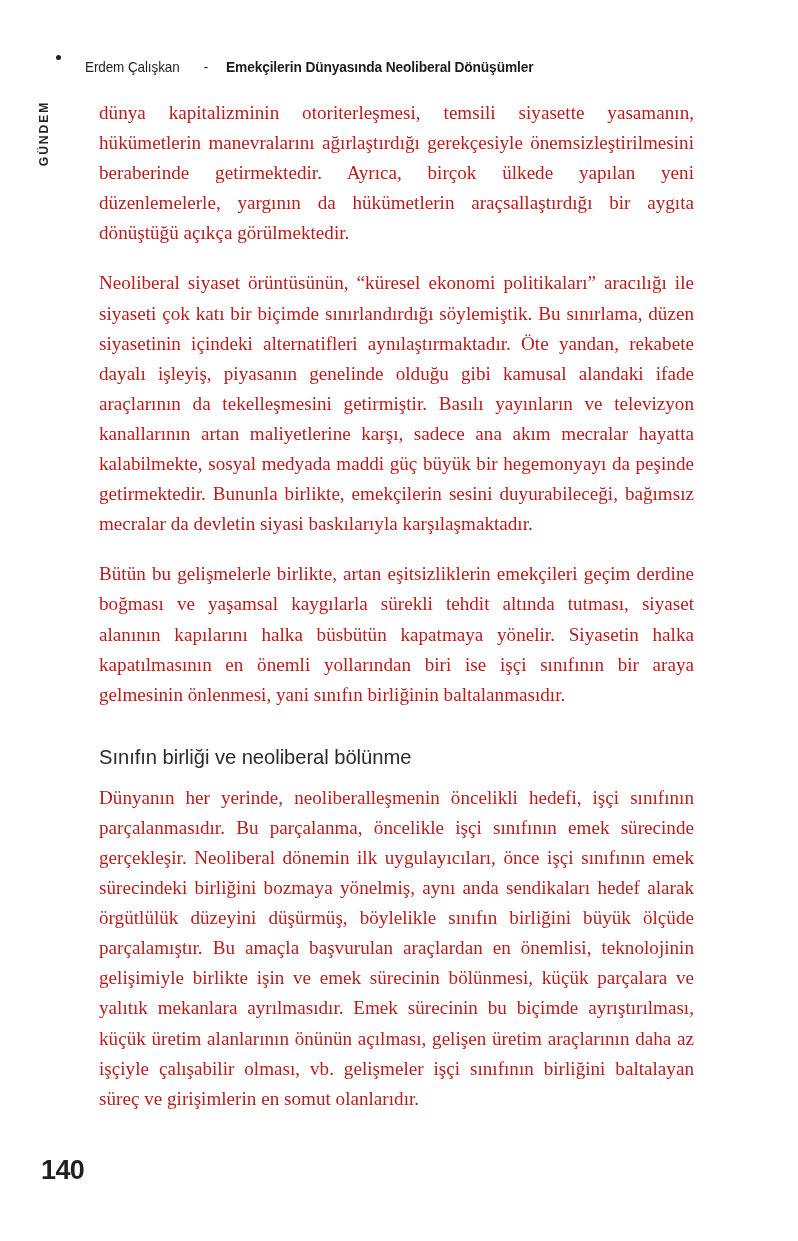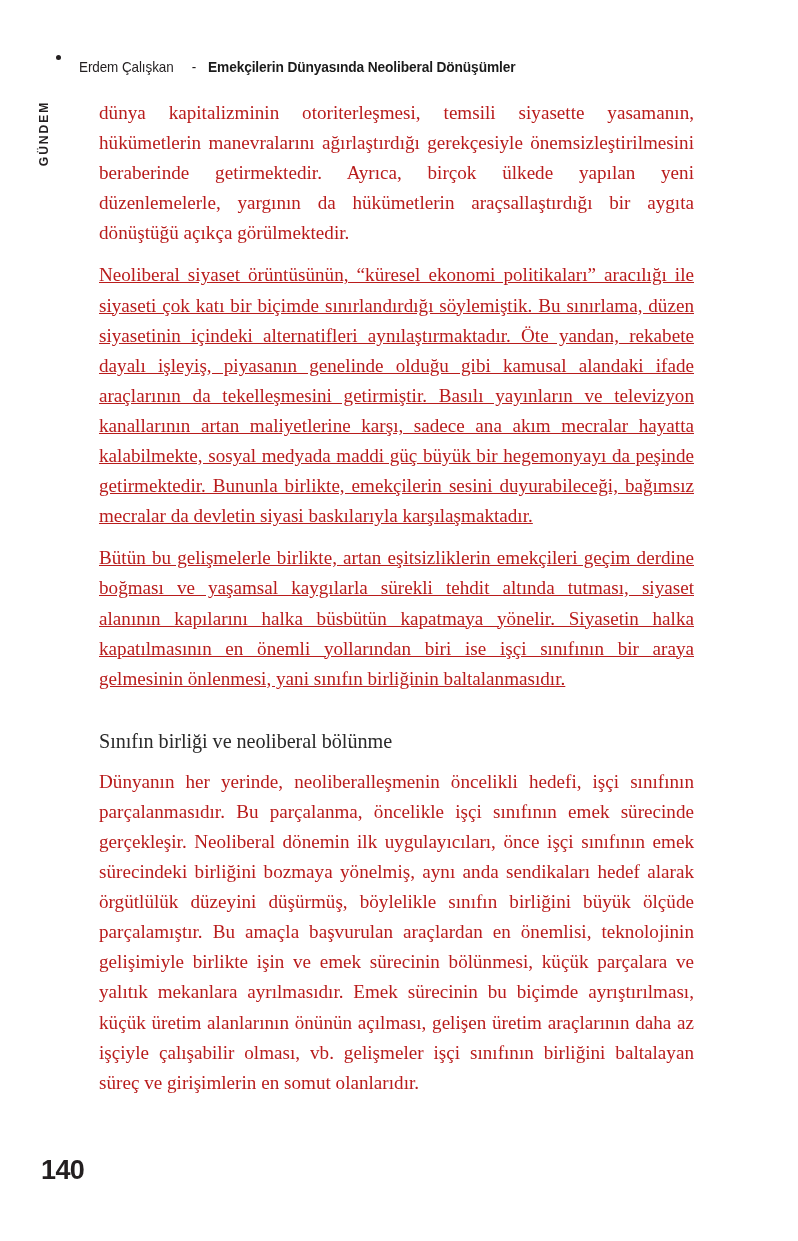--- a/index.html
+++ b/index.html
@@ -19,21 +19,21 @@
     color: #1a1a1a;
   }
 
   
   .running-head {
     position: absolute;
     left: 56px;
     top: 59px;
     display: flex;
     align-items: flex-start;
-    gap: 7px;
+    gap: 13px;
     white-space: nowrap;
   }
 
   .bullet-icon {
     display: inline-block;
     width: 5px;
     height: 5px;
     border-radius: 50%;
     background: #231f20;
     margin-right: 11px;
@@ -113,27 +113,26 @@
     font-size: 19.1px;
     line-height: 30.1px;
     text-align: justify;
     text-justify: inter-word;
     hyphens: manual;
     color: #b91c1c;
     letter-spacing: 0.02px;
   }
 
   .para + .para {
-    margin-top: 12px;
-    text-decoration: underline;
+    margin-top: 20px;
   }
 
   .subhead {
     margin: 33px 0 9px 0;
-    font-family: Liberation Serif, serif;
+    font-family: Liberation Sans, sans-serif;
     font-size: 20.2px;
     font-weight: normal;
     line-height: 28px;
     color: #2a2a2a;
     letter-spacing: -0.05px;
   }
 
   .subhead + .para {
     margin-top: 12px;
     font-family: Liberation Serif, serif;

